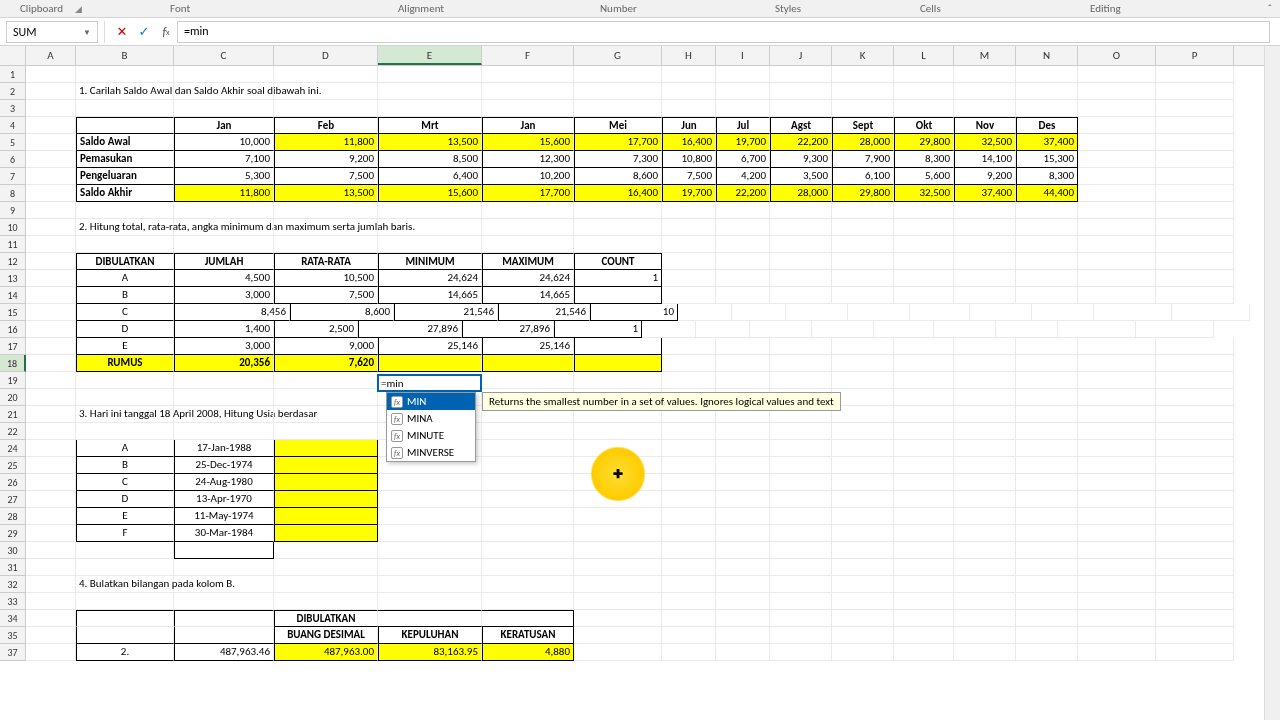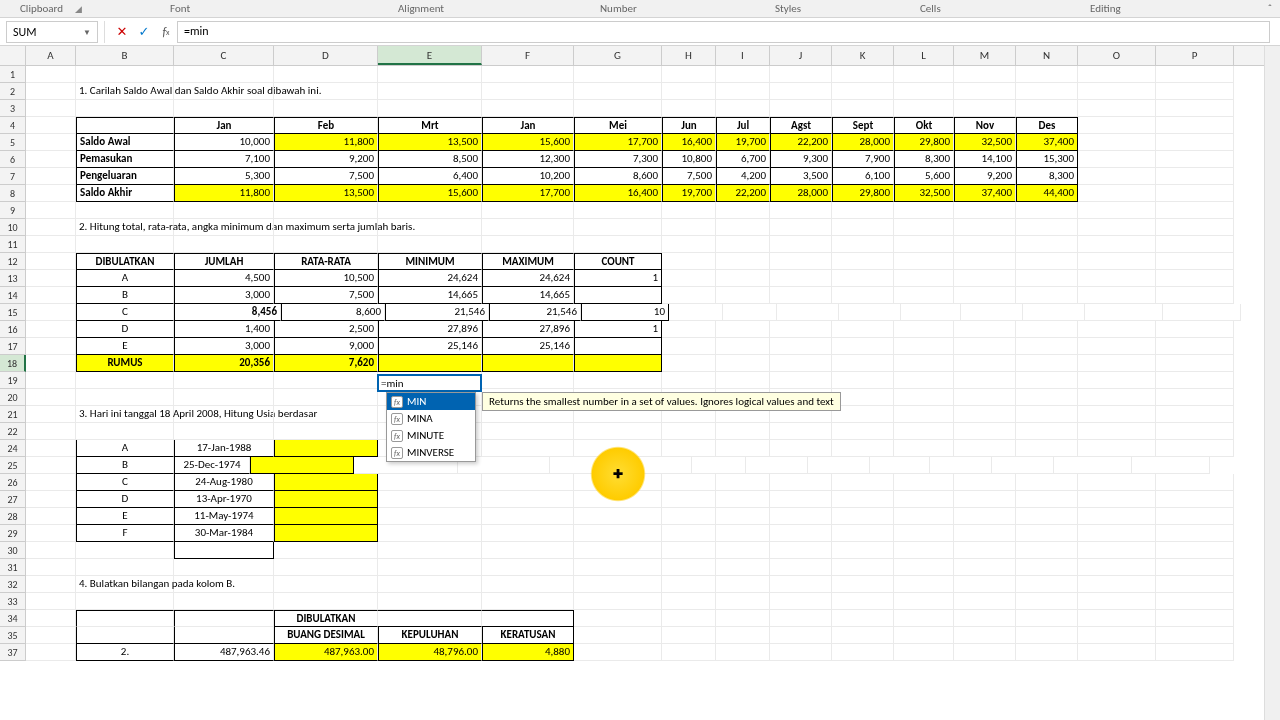--- a/index.html
+++ b/index.html
@@ -361,41 +361,41 @@
         <div class="cell" style="width: 60px;"></div>
         <div class="cell" style="width: 62px;"></div>
         <div class="cell" style="width: 62px;"></div>
         <div class="cell" style="width: 78px;"></div>
         <div class="cell" style="width: 78px;"></div>
       </div>
       <div class="row">
         <div class="rowh">15</div>
         <div class="cell" style="width: 50px;"></div>
         <div class="cell c bl bb" style="width: 98px;">C</div>
-        <div class="cell r bl bb" style="width: 107px; font-weight: bold;">8,456</div>
+        <div class="cell r bl bb" style="width: 116px;">8,456</div>
         <div class="cell r bl bb" style="width: 104px;">8,600</div>
         <div class="cell r bl bb" style="width: 104px;">21,546</div>
         <div class="cell r bl bb" style="width: 92px;">21,546</div>
         <div class="cell r bl bb br" style="width: 88px;">10</div>
         <div class="cell" style="width: 54px;"></div>
         <div class="cell" style="width: 54px;"></div>
         <div class="cell" style="width: 62px;"></div>
         <div class="cell" style="width: 62px;"></div>
         <div class="cell" style="width: 60px;"></div>
         <div class="cell" style="width: 62px;"></div>
         <div class="cell" style="width: 62px;"></div>
         <div class="cell" style="width: 78px;"></div>
         <div class="cell" style="width: 78px;"></div>
       </div>
       <div class="row">
         <div class="rowh">16</div>
         <div class="cell" style="width: 50px;"></div>
         <div class="cell c bl bb" style="width: 98px;">D</div>
         <div class="cell r bl bb" style="width: 100px;">1,400</div>
-        <div class="cell r bl bb" style="width: 104px;">2,500</div>
+        <div class="cell r bl bb" style="width: 84px;">2,500</div>
         <div class="cell r bl bb" style="width: 104px;">27,896</div>
         <div class="cell r bl bb" style="width: 92px;">27,896</div>
         <div class="cell r bl bb br" style="width: 88px;">1</div>
         <div class="cell" style="width: 54px;"></div>
         <div class="cell" style="width: 54px;"></div>
         <div class="cell" style="width: 62px;"></div>
         <div class="cell" style="width: 62px;"></div>
         <div class="cell" style="width: 60px;"></div>
         <div class="cell" style="width: 62px;"></div>
         <div class="cell" style="width: 62px;"></div>
@@ -532,21 +532,21 @@
         <div class="cell" style="width: 60px;"></div>
         <div class="cell" style="width: 62px;"></div>
         <div class="cell" style="width: 62px;"></div>
         <div class="cell" style="width: 78px;"></div>
         <div class="cell" style="width: 78px;"></div>
       </div>
       <div class="row">
         <div class="rowh">25</div>
         <div class="cell" style="width: 50px;"></div>
         <div class="cell c bl bb" style="width: 98px;">B</div>
-        <div class="cell c bl bb" style="width: 76px;">25-Dec-1974</div>
+        <div class="cell c bl bb" style="width: 100px;">25-Dec-1974</div>
         <div class="cell yl bl bb br" style="width: 104px;"></div>
         <div class="cell" style="width: 104px;"></div>
         <div class="cell" style="width: 92px;"></div>
         <div class="cell" style="width: 88px;"></div>
         <div class="cell" style="width: 54px;"></div>
         <div class="cell" style="width: 54px;"></div>
         <div class="cell" style="width: 62px;"></div>
         <div class="cell" style="width: 62px;"></div>
         <div class="cell" style="width: 60px;"></div>
         <div class="cell" style="width: 62px;"></div>
@@ -743,21 +743,21 @@
         <div class="cell" style="width: 62px;"></div>
         <div class="cell" style="width: 78px;"></div>
         <div class="cell" style="width: 78px;"></div>
       </div>
       <div class="row">
         <div class="rowh">37</div>
         <div class="cell" style="width: 50px;"></div>
         <div class="cell c bl bb" style="width: 98px;">2.</div>
         <div class="cell r bl bb" style="width: 100px;">487,963.46</div>
         <div class="cell r yl bl bb" style="width: 104px;">487,963.00</div>
-        <div class="cell r yl bl bb" style="width: 104px;">48,796.00</div>
+        <div class="cell r yl bl bb" style="width: 104px;">83,163.95</div>
         <div class="cell r yl bl bb br" style="width: 92px;">4,880</div>
         <div class="cell" style="width: 88px;"></div>
         <div class="cell" style="width: 54px;"></div>
         <div class="cell" style="width: 54px;"></div>
         <div class="cell" style="width: 62px;"></div>
         <div class="cell" style="width: 62px;"></div>
         <div class="cell" style="width: 60px;"></div>
         <div class="cell" style="width: 62px;"></div>
         <div class="cell" style="width: 62px;"></div>
         <div class="cell" style="width: 78px;"></div>

